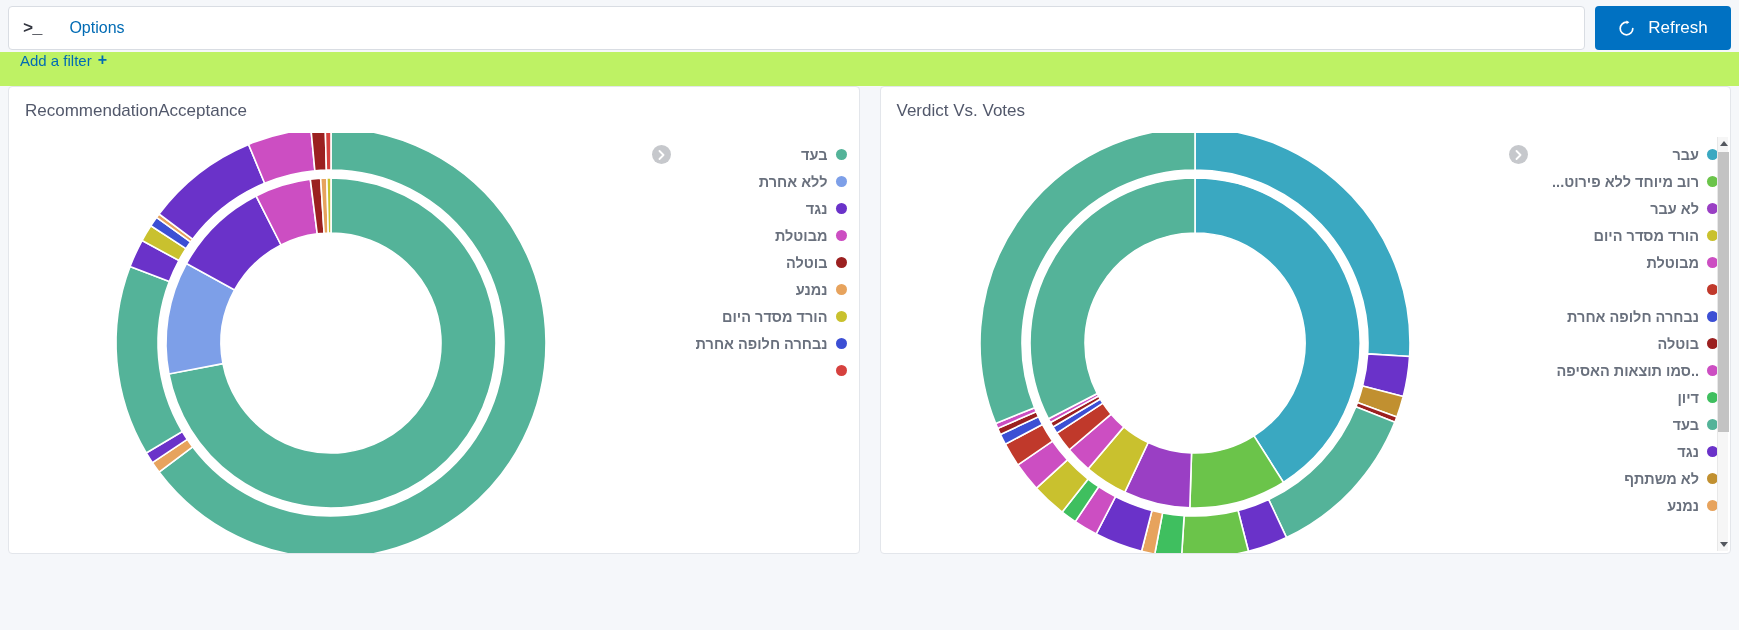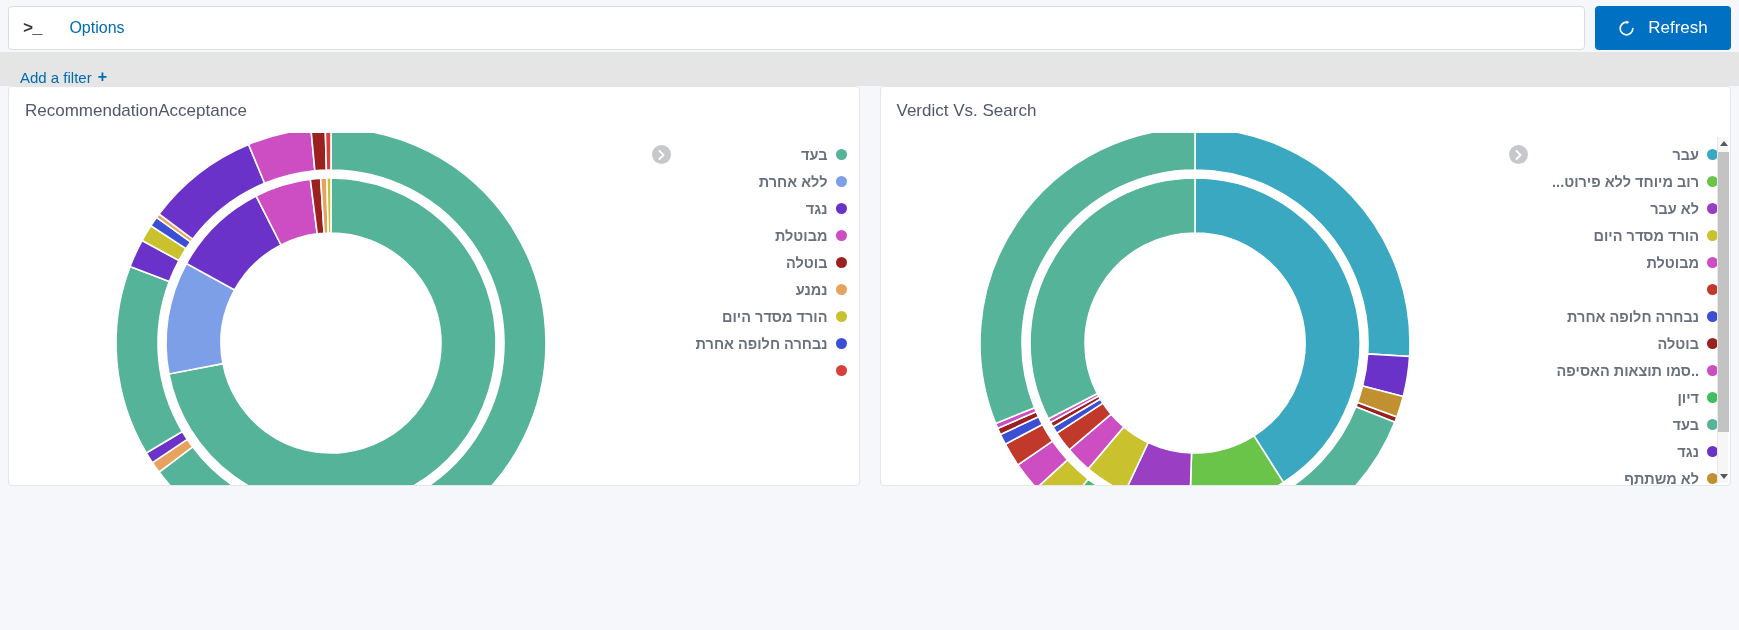--- a/index.html
+++ b/index.html
@@ -77,23 +77,23 @@
     display: inline-block;
     width: 17px; height: 17px;
     position: relative;
   }
   .refresh-glyph svg { display: block; }
 
   
   .filterbar {
     height: 34px;
     display: flex;
-    align-items: flex-end;
+    align-items: flex-start;
     padding: 0 20px;
-    background: #e5e5e5;
+    background: #bef264;
   }
   .add-filter {
     color: #006bb4;
     font-size: 15px;
     cursor: pointer;
     display: inline-flex;
     align-items: center;
     gap: 6px;
   }
   .plus-icon {
@@ -101,21 +101,21 @@
     font-size: 16px;
     line-height: 1;
     transform: translateY(-1px);
   }
 
   
   .dashboard {
     display: flex;
     gap: 20px;
     padding: 0 8px;
-    height: 400px;
+    height: 468px;
   }
   .panel {
     flex: 1 1 0;
     background: #fff;
     border: 1px solid #e3e6eb;
     border-radius: 4px;
     display: flex;
     flex-direction: column;
     overflow: hidden;
     position: relative;
@@ -328,21 +328,21 @@
             <li class="legend-item">
               <span class="legend-dot" style="background: rgb(214, 65, 62);"></span>
               <span class="legend-label"></span>
             </li>
           </ul>
       </div>
     </div>
   </div>
 
   <div class="panel panel2">
-    <div class="panel-title">Verdict Vs. Search</div>
+    <div class="panel-title">Verdict Vs. Votes</div>
     <div class="panel-body">
       <div class="chart-area">
         <svg id="chart2" width="560" height="430" viewBox="0 0 560 430">
             <path d="M285,-5 A215,215 0 0 1 499.5757466120784,223.4999616988024 L457.658624018091,220.86275987857124 A173,173 0 0 0 285,37 Z" fill="#3aa8c1" stroke="#ffffff" stroke-width="1.6"></path>
             <path d="M499.5757466120784,223.4999616988024 A215,215 0 0 1 493.2453796426557,263.4683257404438 L452.56488687525314,253.02335047951988 A173,173 0 0 0 457.658624018091,220.86275987857124 Z" fill="#6a32c9" stroke="#ffffff" stroke-width="1.6"></path>
             <path d="M493.2453796426557,263.4683257404438 A215,215 0 0 1 486.8277793955829,284.09822848252117 L447.40095737412025,269.62322570919144 A173,173 0 0 0 452.56488687525314,253.02335047951988 Z" fill="#c19030" stroke="#ffffff" stroke-width="1.6"></path>
             <path d="M486.8277793955829,284.09822848252117 A215,215 0 0 1 484.901944465974,289.14677882720576 L445.8513320586675,273.6855476144493 A173,173 0 0 0 447.40095737412025,269.62322570919144 Z" fill="#9b2020" stroke="#ffffff" stroke-width="1.6"></path>
             <path d="M484.901944465974,289.14677882720576 A215,215 0 0 1 376.5425476864906,404.5378162801942 L358.6598174407576,366.5350800766214 A173,173 0 0 0 445.8513320586675,273.6855476144493 Z" fill="#54b399" stroke="#ffffff" stroke-width="1.6"></path>
             <path d="M376.5425476864906,404.5378162801942 A215,215 0 0 1 338.4683257404438,418.2453796426557 L328.0233504795199,377.56488687525314 A173,173 0 0 0 358.6598174407576,366.5350800766214 Z" fill="#6a32c9" stroke="#ffffff" stroke-width="1.6"></path>
             <path d="M338.4683257404438,418.2453796426557 A215,215 0 0 1 271.5000383011976,424.5757466120784 L274.13724012142876,382.658624018091 A173,173 0 0 0 328.0233504795199,377.56488687525314 Z" fill="#6bc44a" stroke="#ffffff" stroke-width="1.6"></path>

